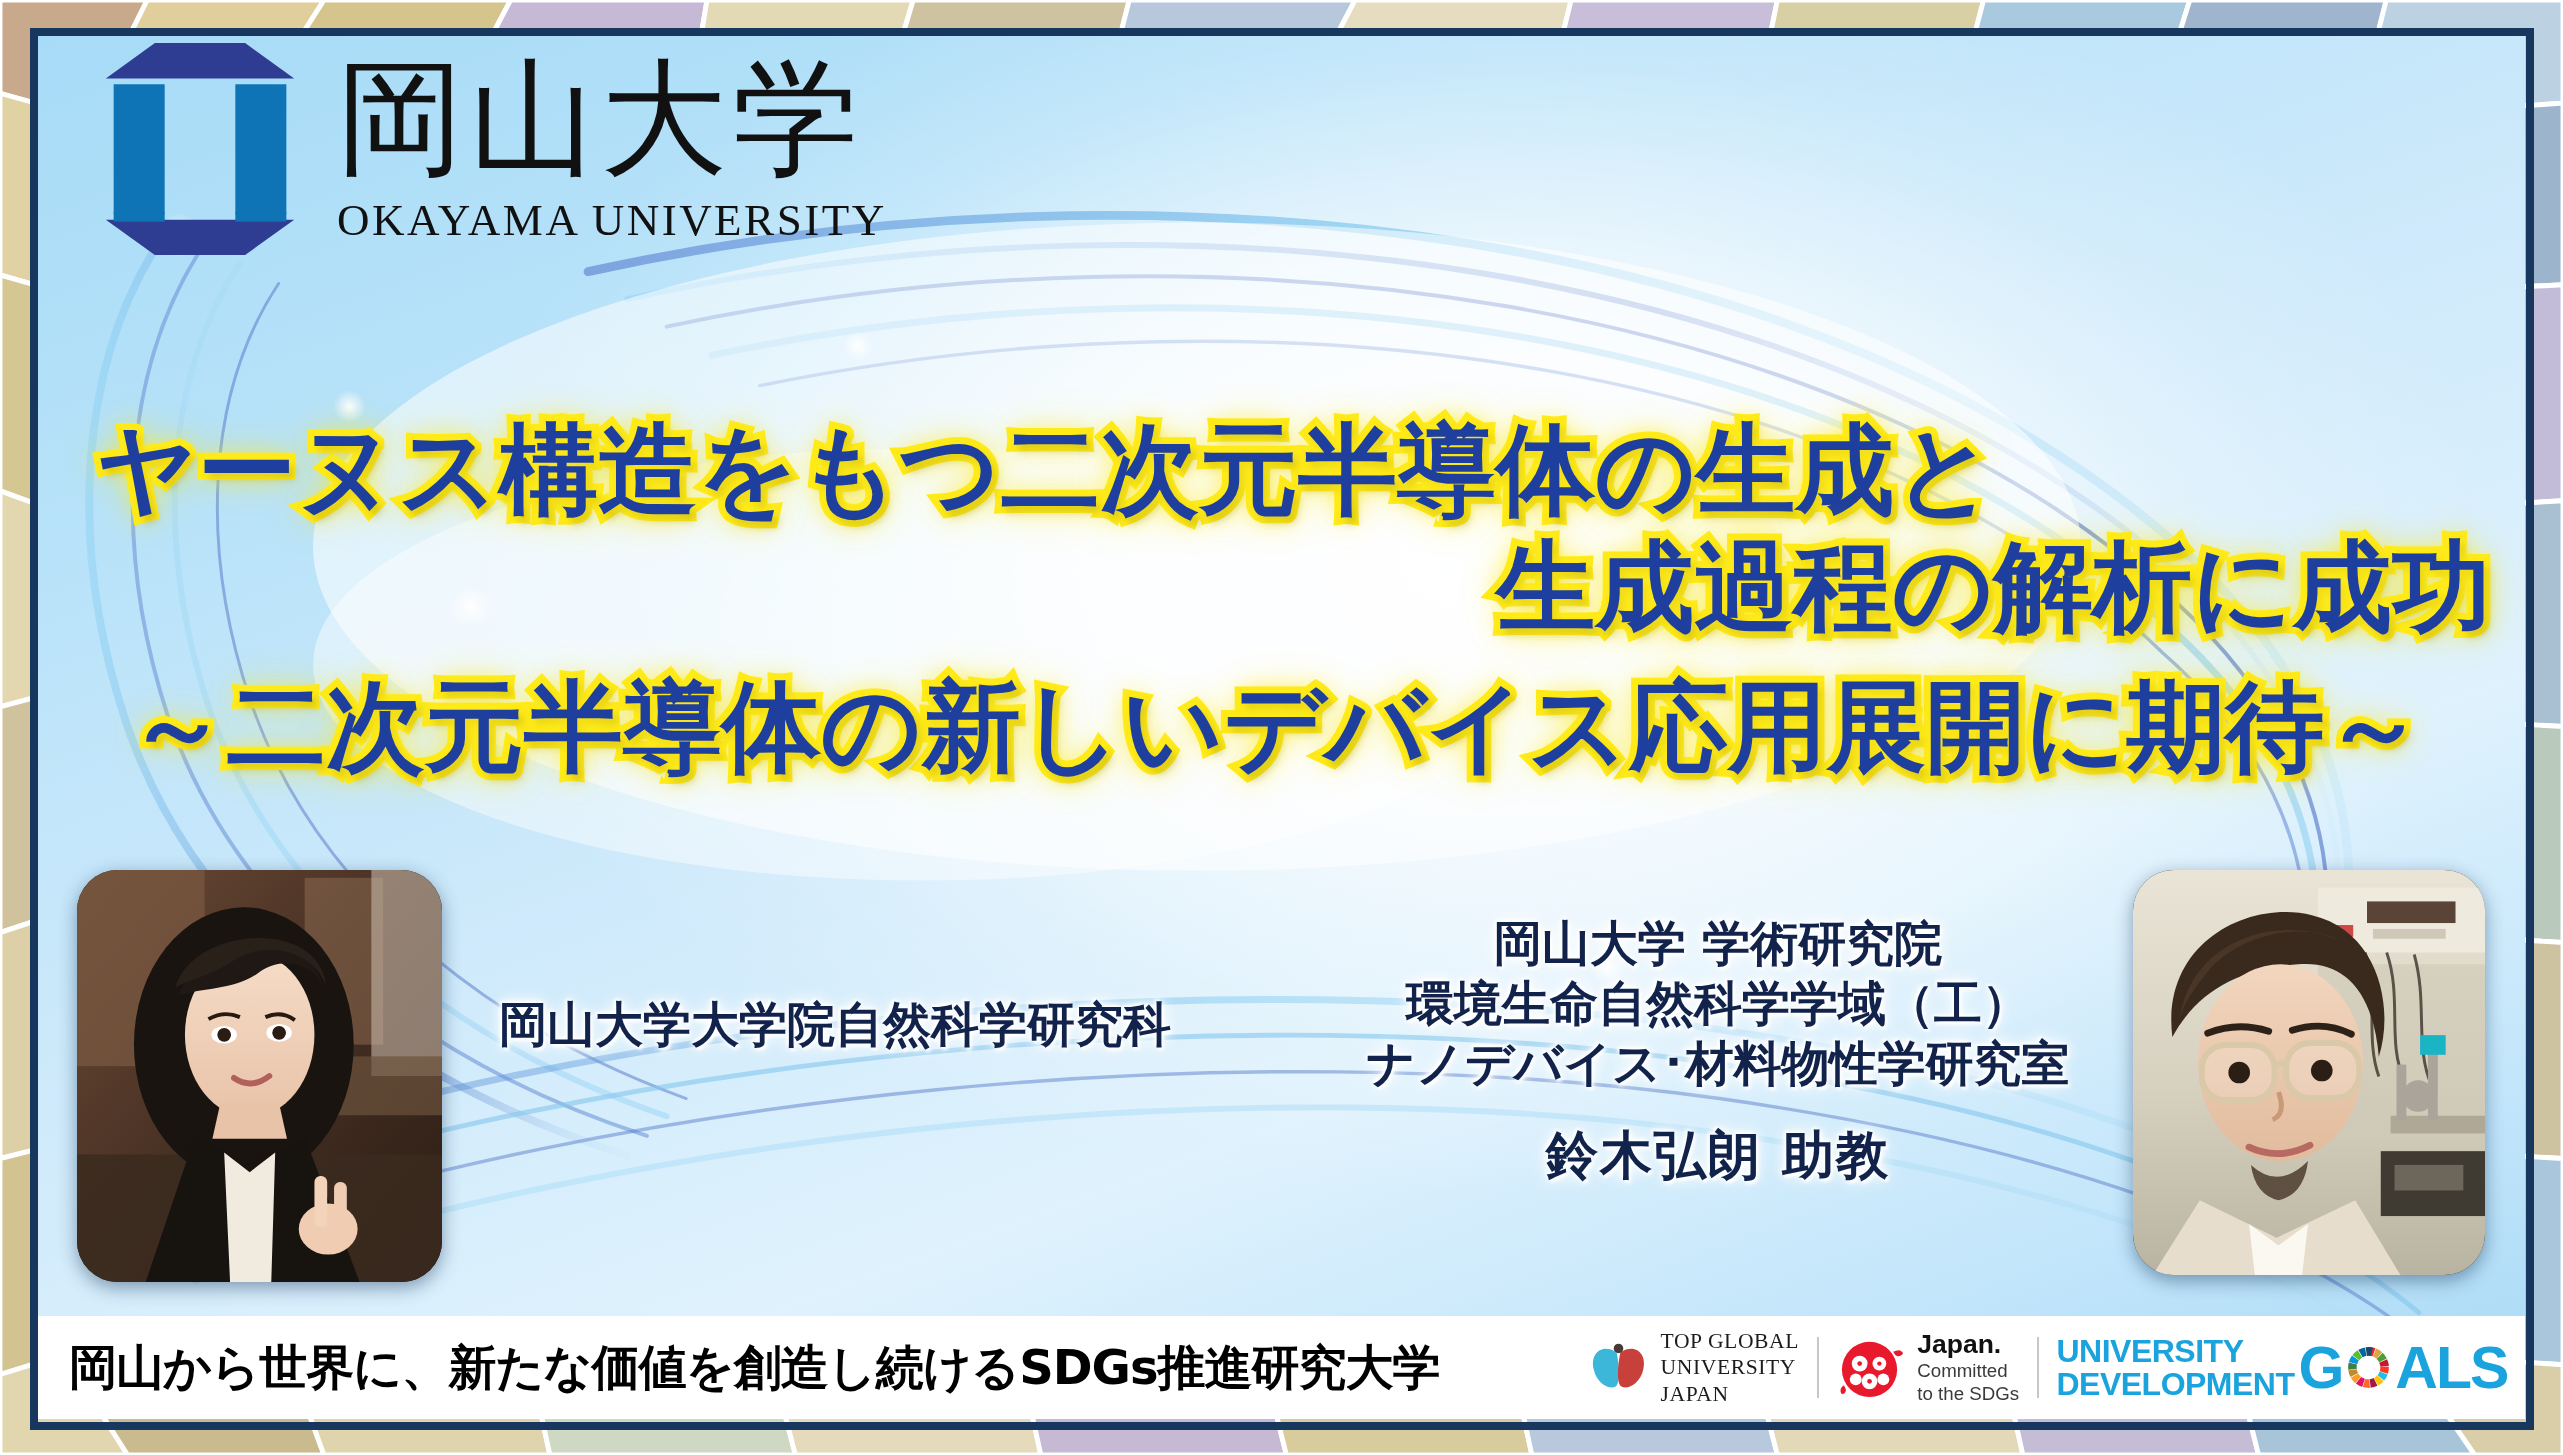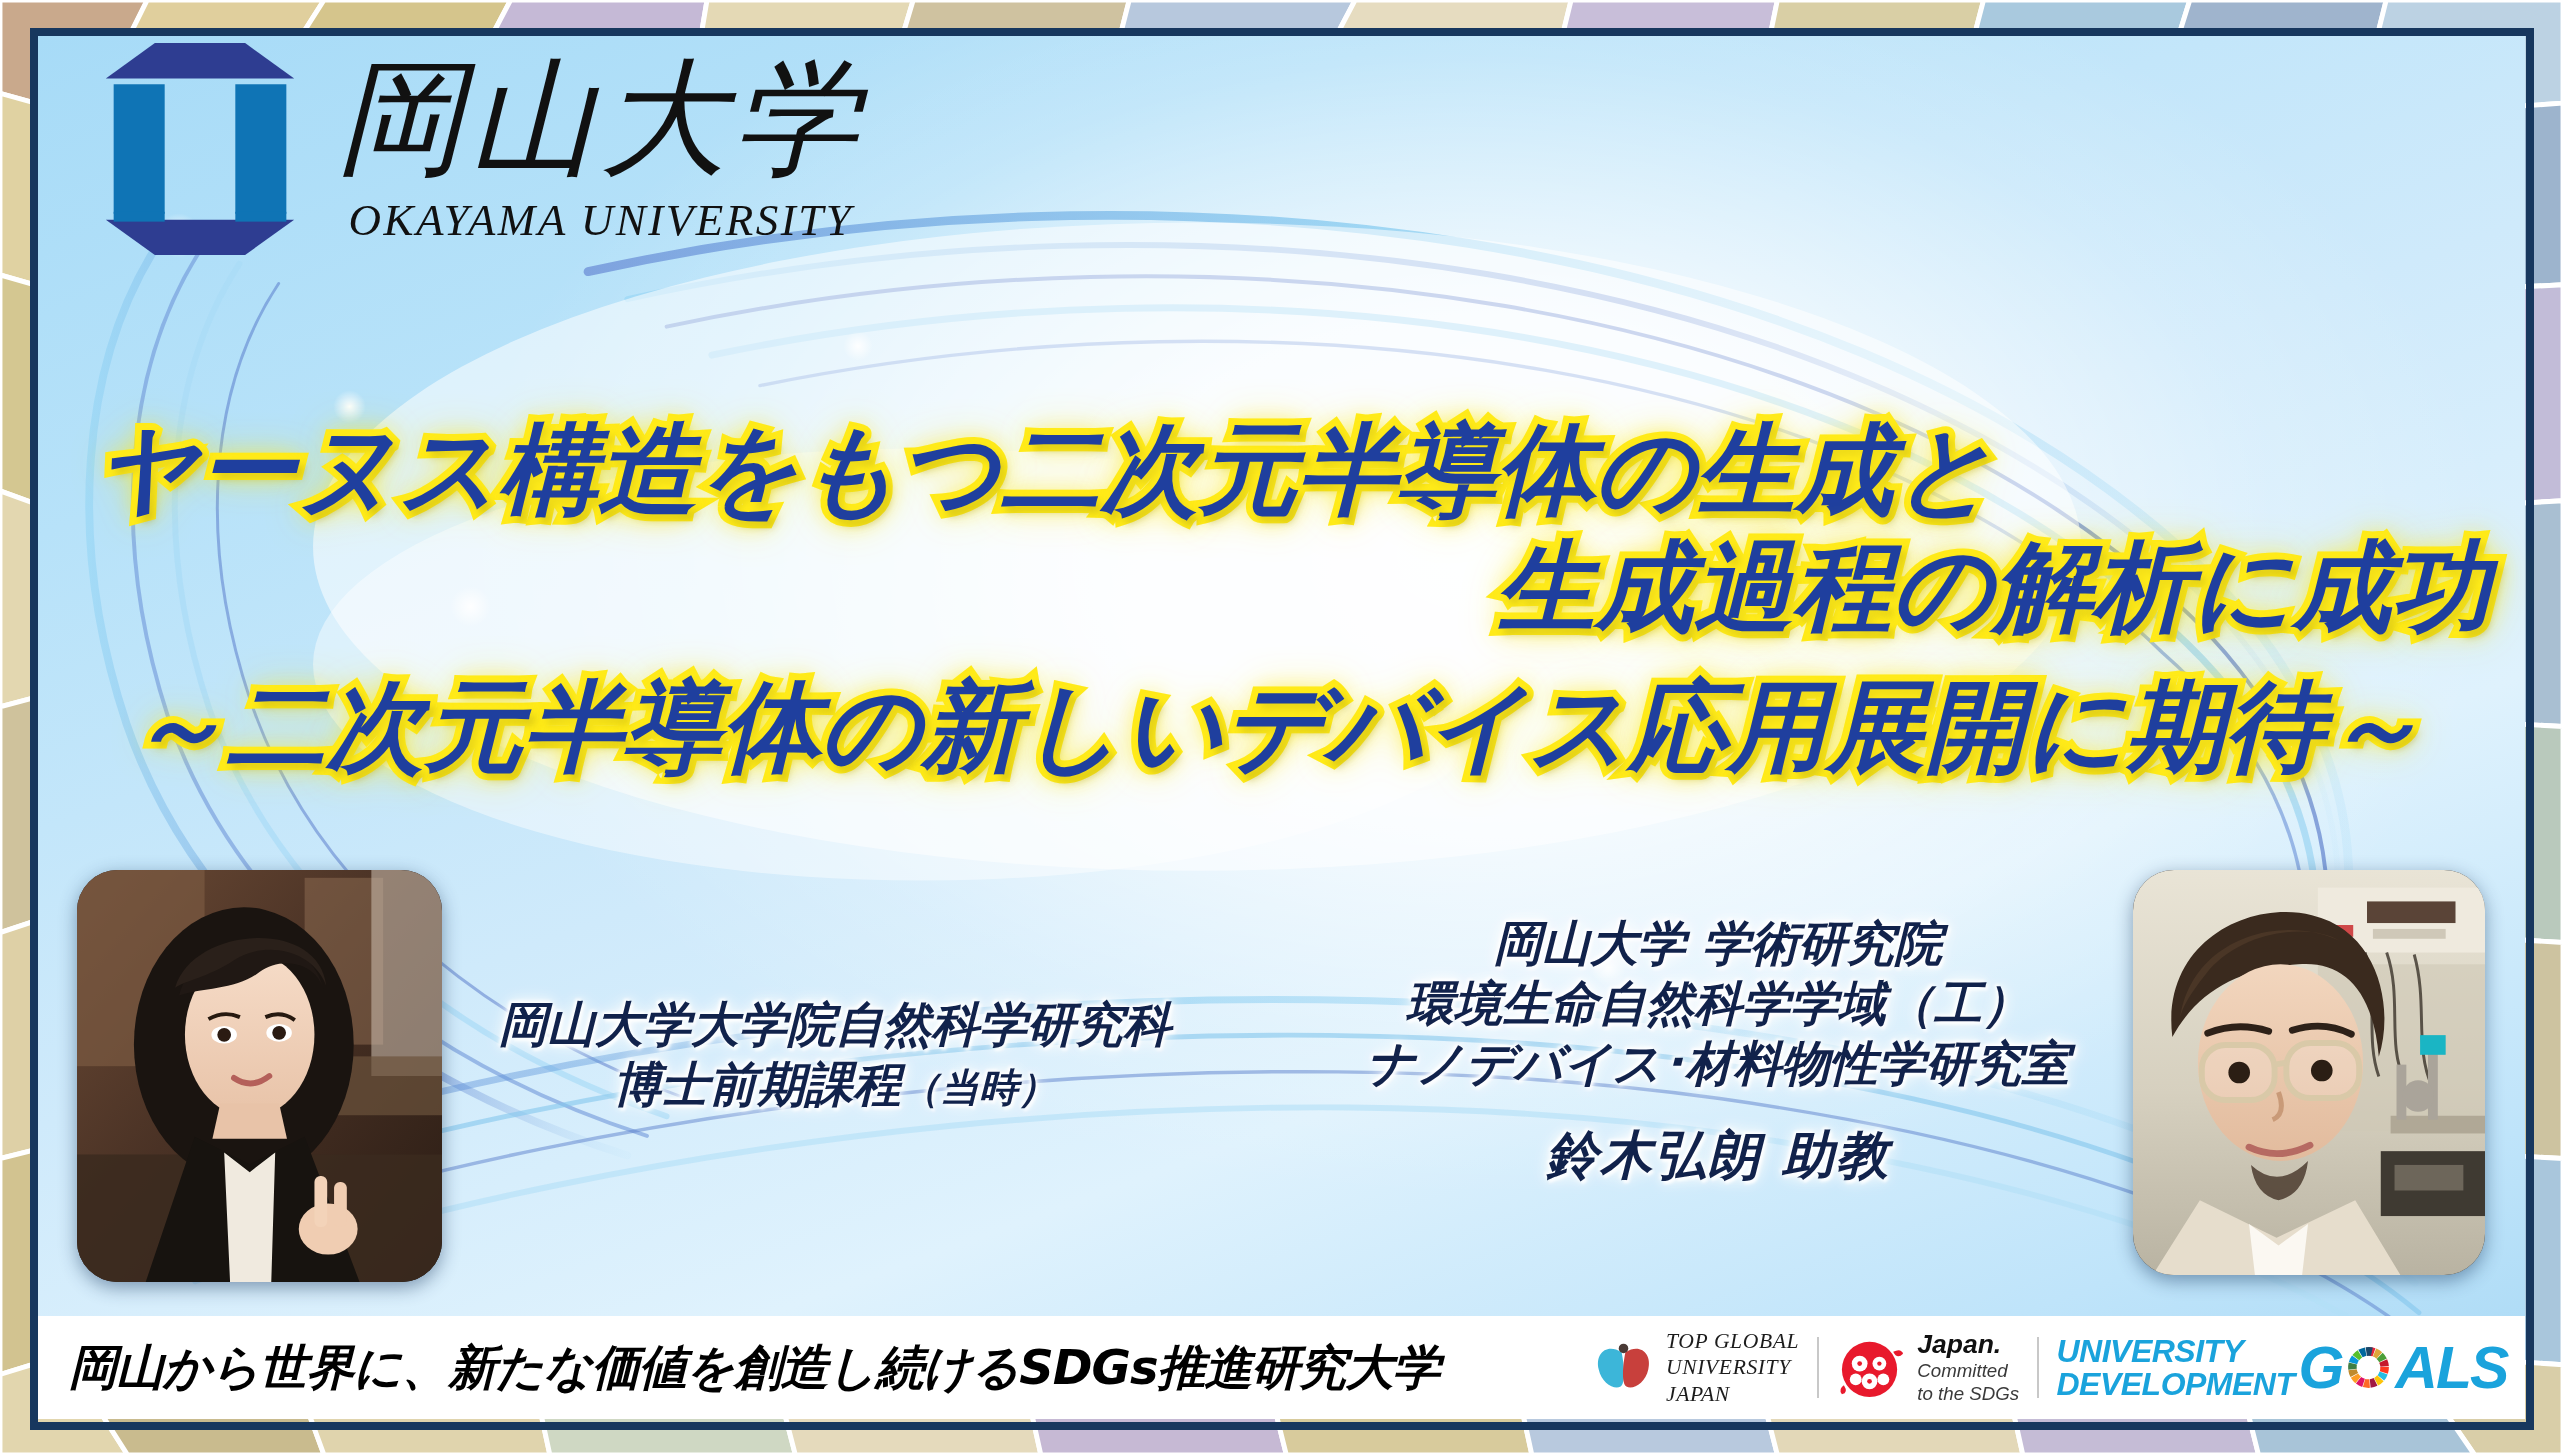--- a/index.html
+++ b/index.html
@@ -4,21 +4,20 @@
 <style>
   * { box-sizing: border-box; margin:0; padding:0; }
   html,body { background:#fff; }
   body { font-family:"Liberation Sans", sans-serif; }
 
   .stage {
     position:relative;
     width:2563px; height:1455px;
     overflow:hidden;
     background:#dfe6ea;
-    font-style:italic;
   }
 
   
   .mosaic { position:absolute; inset:0; }
   .mosaic svg { width:100%; height:100%; display:block; }
 
   
   .navy-frame {
     position:absolute;
     left:29.5px; top:27.5px; right:29.5px; bottom:25.5px;
@@ -394,21 +393,20 @@
 
       <path d="M120,300 q28,26 58,-4 q-4,34 -30,40 q-24,-6 -28,-36 Z" fill="#3b2a1e" opacity="0.75"></path>
 
       <path d="M20,412 L68,336 L146,374 L226,336 L272,412 Z" fill="#e6ddcc"></path>
       <path d="M118,360 L148,382 L178,360 L172,412 L124,412 Z" fill="#fbf8f2"></path>
     </svg>
   </div>
 
   <div class="credit credit-left">
     <div>岡山大学大学院自然科学研究科</div>
-    <div><span>博士前期課程</span><span class="small">（当時）</span></div>
   </div>
 
   <div class="credit credit-right">
     <div>岡山大学  学術研究院</div>
     <div>環境生命自然科学学域（工）</div>
     <div>ナノデバイス･材料物性学研究室</div>
     <div class="name">鈴木弘朗  助教</div>
   </div>
 
   <div class="banner">

